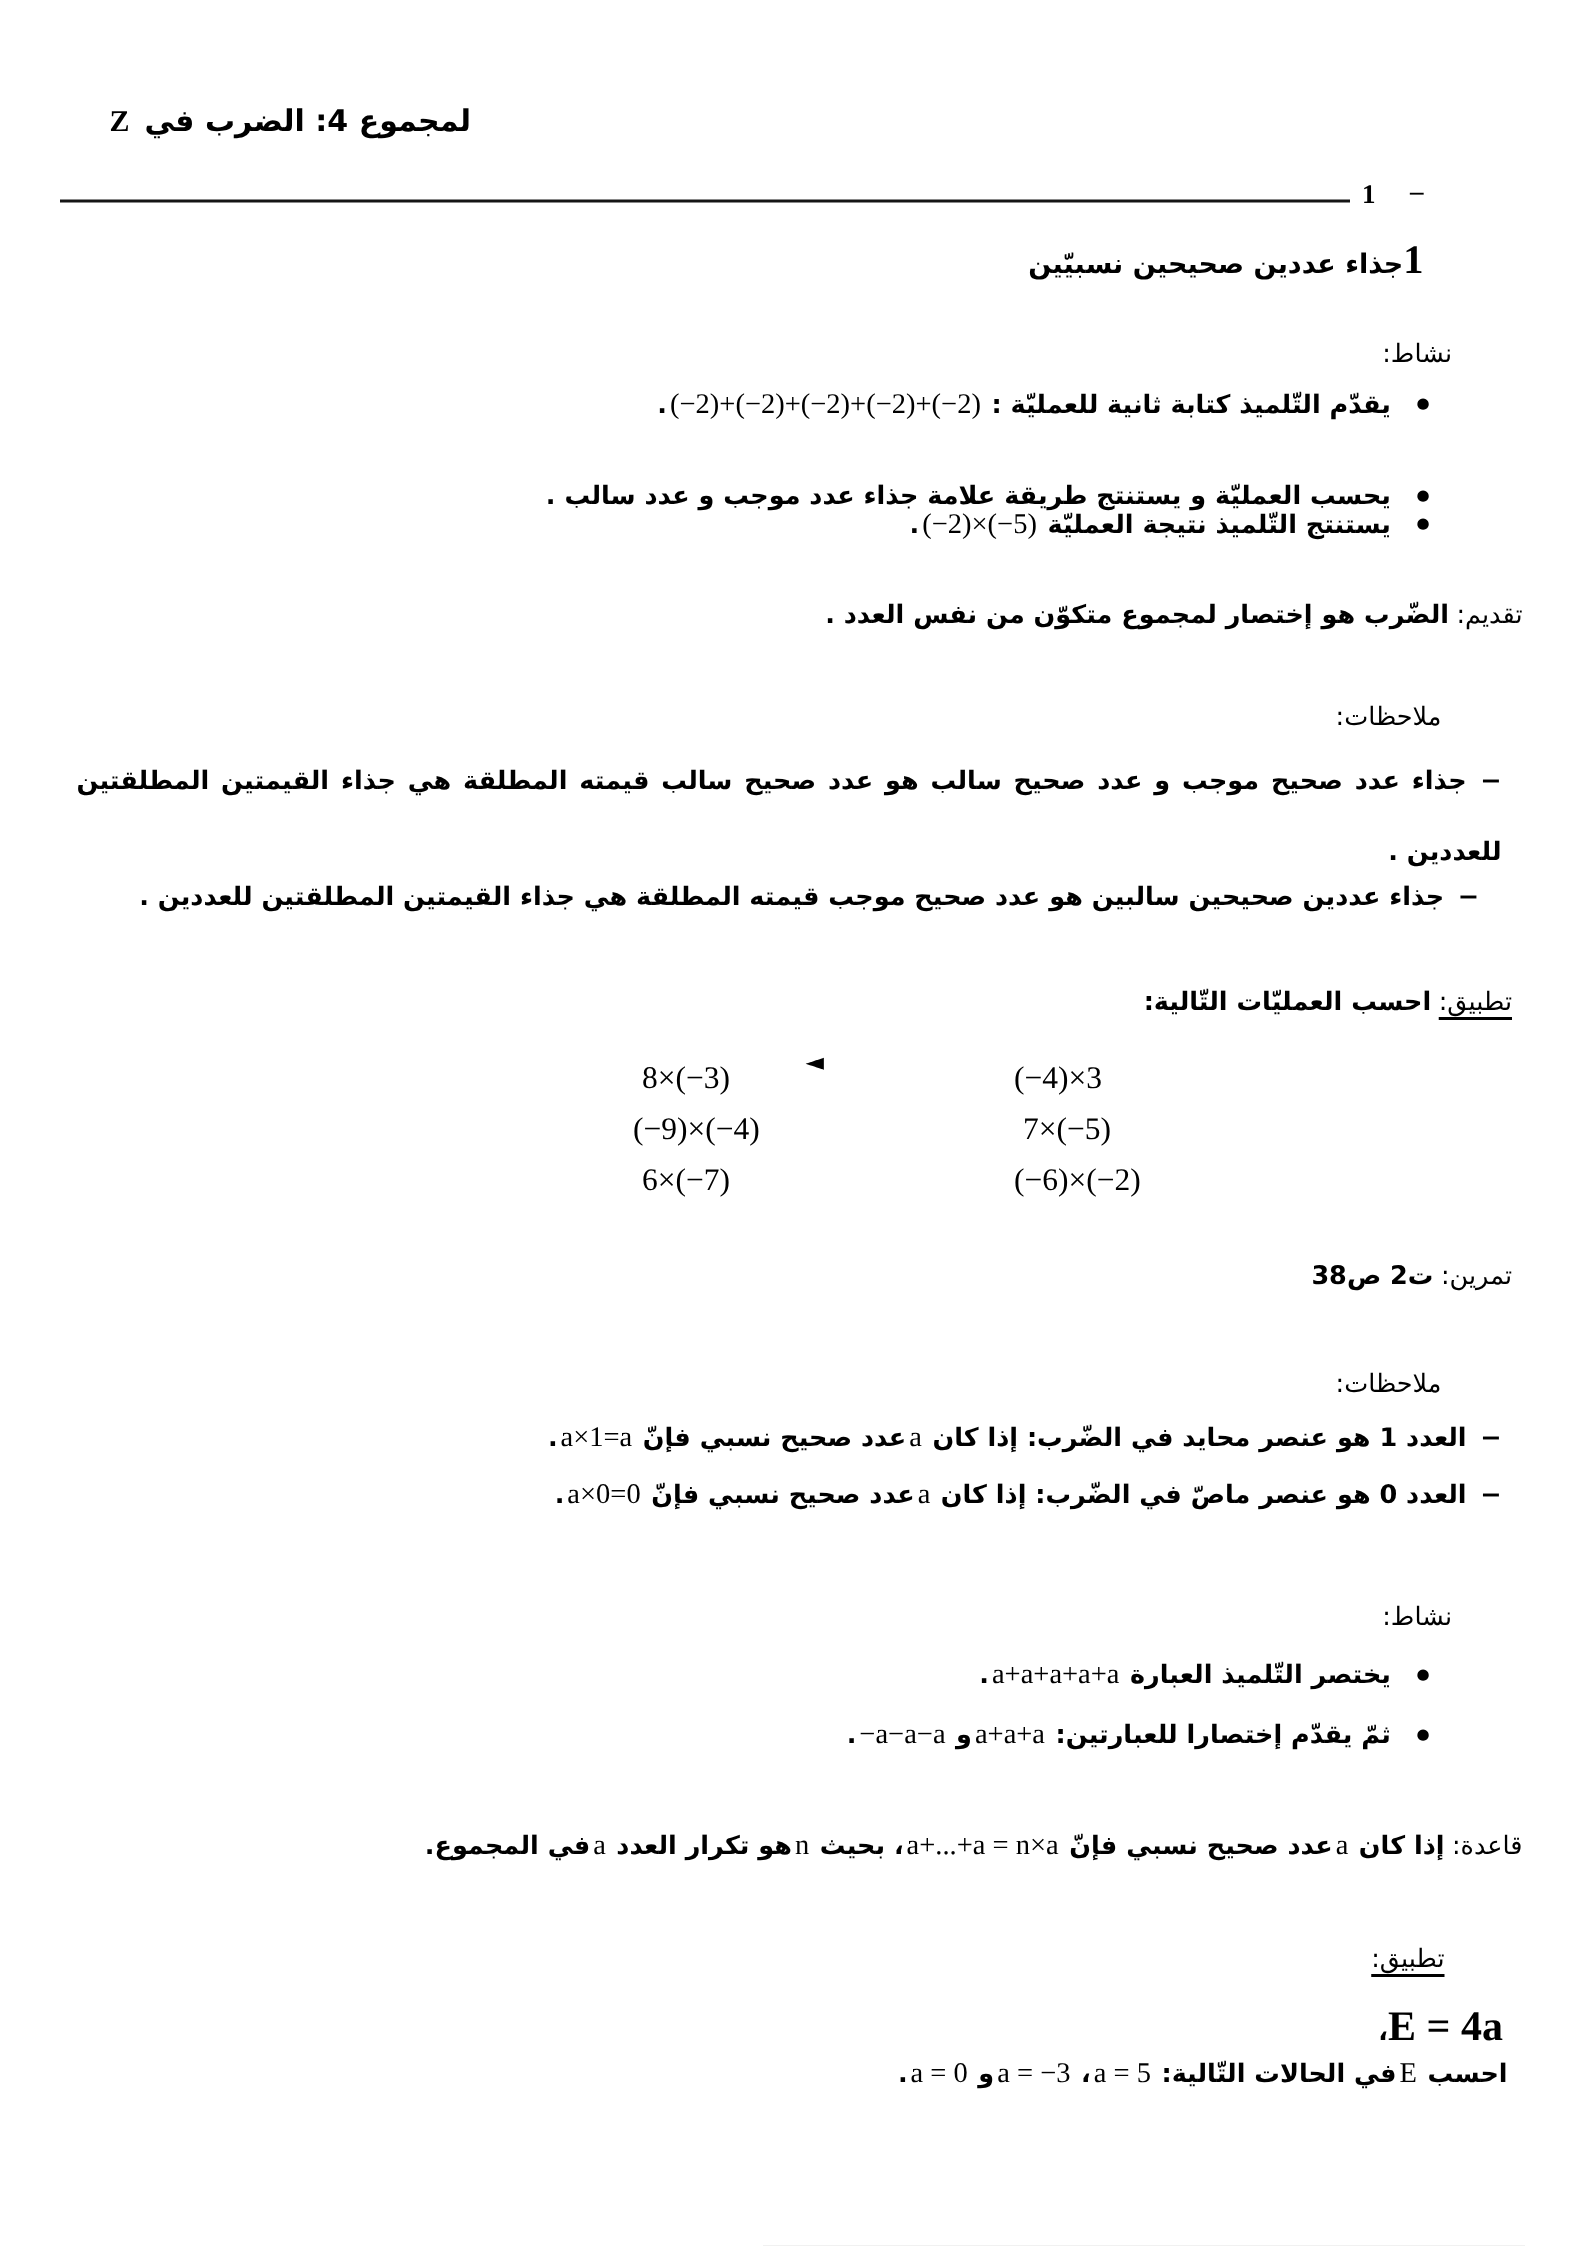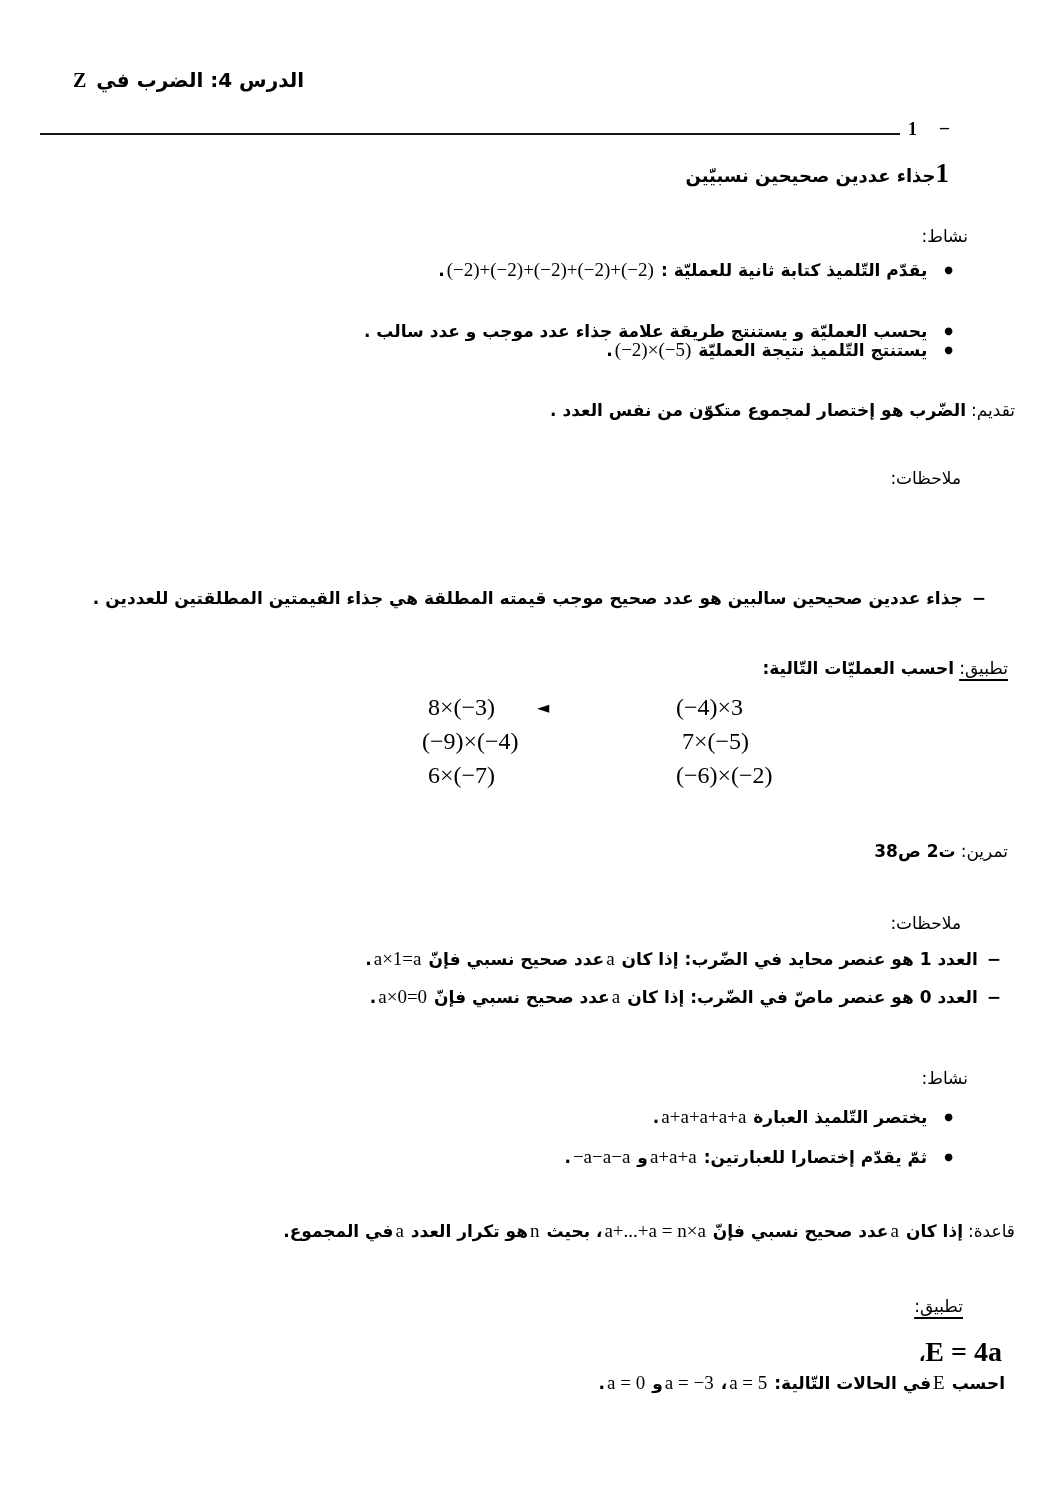--- a/index.html
+++ b/index.html
@@ -51,37 +51,37 @@
   }
   .remark-wrap {
     width:950px;
     text-align:justify;
     line-height:47px;
   }
   .nowrap { white-space:nowrap; }
   .gc {
     position:absolute;
     font-family:"Liberation Serif", serif;
-    font-size:24px;
-    direction:ltr; unicode-bidi:isolate;
+    font-size:21px;
+    direction:ltr; unicode-bidi:isolate;margin-top:12px;
   }
   .arrow { font-size:16px; line-height:1; }
   .eqbig {
     font-family:"Liberation Serif", serif;
     direction:ltr; unicode-bidi:isolate;
     font-size:28px; font-weight:700;
   }
 </style>
 </head>
 <body>
 
 <div class="page">
 
   <div class="abs seq" style="left:73px; top:68px;">
-    <span class="ar t20">الدرس 4:  الضرب في</span><span class="lat b t20">Z</span>
+    <span class="ar t20">لمجموع 4:  الضرب في</span><span class="lat b t20">Z</span>
   </div>
 
   <div class="abs rule-line" style="left:40px; top:133px;"></div>
   <span class="abs pgnum" style="left:908px; top:119px;">1</span>
   <span class="abs pgnum" style="left:940px; top:117px;">–</span>
 
   <div class="abs" style="right:93px; top:158px;">
     <span class="secnum">1</span><span class="ar t18">جذاء عددين صحيحين نسبيّين</span>
   </div>
 
@@ -98,20 +98,23 @@
   <div class="abs seq nowrap" style="right:105px; top:339px;">
     <span class="bullet">●</span><span class="ar">يستنتج التّلميذ نتيجة العمليّة</span><span class="m">(−2)×(−5)</span><span class="ar">.</span>
   </div>
 
   <div class="abs seq nowrap" style="right:43px; top:400px;">
     <span class="ar lbl">تقديم:</span><span class="ar">الضّرب هو إختصار لمجموع متكوّن من نفس العدد .</span>
   </div>
 
   <div class="abs ar lbl" style="right:97px; top:468px;">ملاحظات:</div>
 
+  <div class="abs remark-wrap" style="right:57px; top:498px;">
+    <span class="dashsp">−</span><span class="ar">جذاء عدد صحيح موجب و عدد صحيح سالب هو عدد صحيح سالب قيمته المطلقة هي جذاء القيمتين المطلقتين للعددين .</span>
+  </div>
 
   <div class="abs nowrap" style="right:72px; top:588px;">
     <span class="dashsp">−</span><span class="ar">جذاء عددين صحيحين سالبين هو عدد صحيح موجب قيمته المطلقة هي جذاء القيمتين المطلقتين للعددين .</span>
   </div>
 
   <div class="abs seq nowrap" style="right:50px; top:658px;text-align:center;">
     <span class="ar lbl u">تطبيق:</span><span class="ar">احسب العمليّات التّالية:</span>
   </div>
 
   <div class="gc" style="left:428px; top:694px;">8×(−3)</div>

